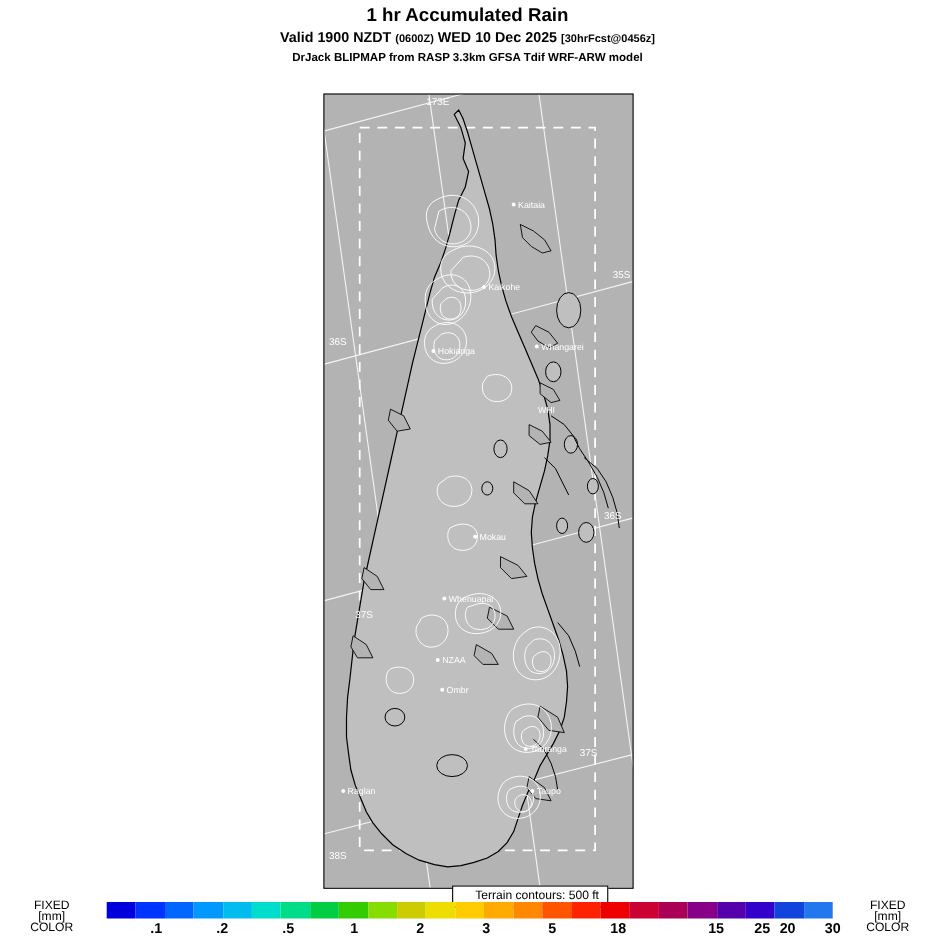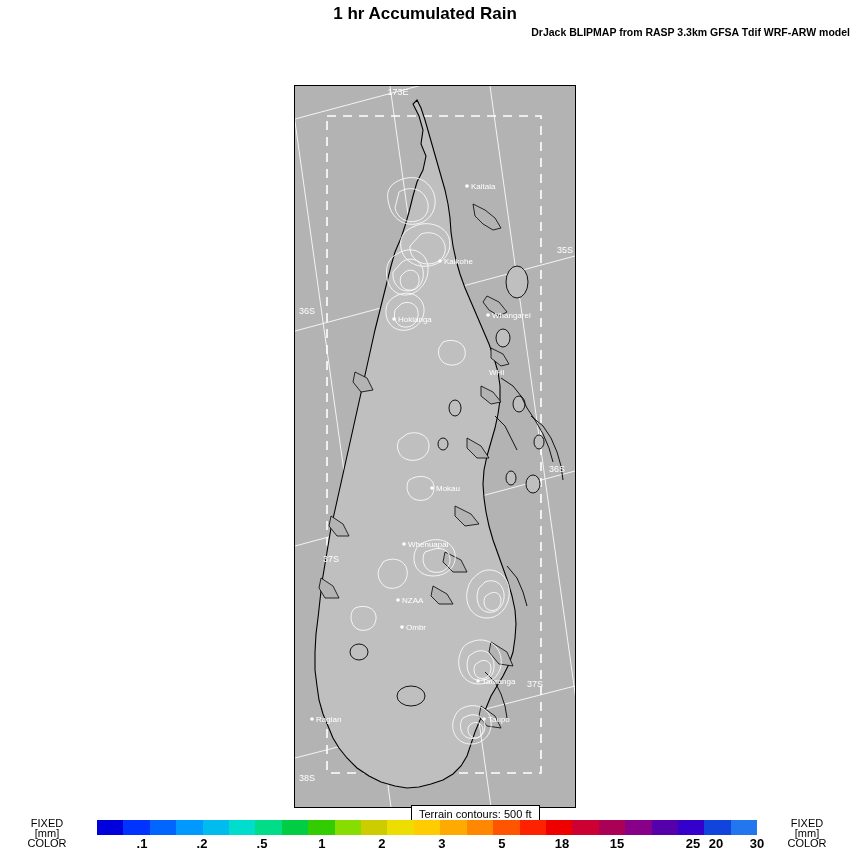--- a/index.html
+++ b/index.html
@@ -21,41 +21,40 @@
   #subtitle-line{
     font-size:13px;font-weight:bold;color:#000;line-height:17px;
     margin-top:1px;
   }
   #subtitle-line .small{
     font-size:10px;font-weight:bold;
   }
   #model-line{
     font-size:10.5px;font-weight:bold;color:#000;line-height:14px;
     margin-top:1px;
-    text-align:right;
   }
   
   #map-panel{
     position:absolute;
     left:294px;top:85px;width:282px;height:723px;
     background:#b3b3b3;
     border:1px solid #000;
     box-sizing:border-box;
     overflow:hidden;
   }
   #map-svg{display:block;}
   
   
   #terrain-note{
     position:absolute;
     left:411px;top:805px;
     background:#ffffff;
     border:1px solid #000;
     font-size:11px;color:#000;
-    padding:2px 7px 3px 7px;
+    padding:2px 7px 3px 20px;
     line-height:13px;
     white-space:nowrap;
   }
   
   #colorbar-wrap{
     position:absolute;left:0;top:818px;width:850px;height:42px;
   }
   .cb-side{
     position:absolute;top:0;width:46px;text-align:center;
     font-size:11px;font-weight:normal;color:#000;line-height:10px;
@@ -73,20 +72,26 @@
   #cb-ticks span{
     position:absolute;top:0;font-size:13px;font-weight:bold;color:#000;
     transform:translateX(-50%);
   }
 </style>
 </head>
 <body>
 
 <div id="title-block">
   <div id="main-title">1 hr Accumulated Rain</div>
+  <div id="subtitle-line">
+    <span>Valid 1900 NZDT</span>
+    <span class="small">(0600Z)</span>
+    <span>WED 10 Dec 2025</span>
+    <span class="small">[30hrFcst@0456z]</span>
+  </div>
   <div id="model-line">DrJack BLIPMAP from RASP 3.3km GFSA Tdif WRF-ARW model</div>
 </div>
 
 <div id="map-panel">
   <svg id="map-svg" width="280" height="721" viewBox="0 0 280 721" xmlns="http://www.w3.org/2000/svg">
 
     <rect x="0" y="0" width="280" height="721" fill="#b3b3b3"></rect>
 
     <g stroke="#ffffff" stroke-width="1" fill="none" opacity="0.85">
 
@@ -275,18 +280,18 @@
     </div>
   <div id="cb-ticks">
       <span style="left: 45.012px;">.1</span>
       <span style="left: 105.006px;">.2</span>
       <span style="left: 165px;">.5</span>
       <span style="left: 224.994px;">1</span>
       <span style="left: 284.988px;">2</span>
       <span style="left: 344.982px;">3</span>
       <span style="left: 404.976px;">5</span>
       <span style="left: 464.97px;">18</span>
-      <span style="left: 520px;">15</span>
+      <span style="left: 554px;">15</span>
       <span style="left: 619px;">20</span>
       <span style="left: 596px;">25</span>
       <span style="left: 660px;">30</span>
     </div>
 </div>
 
 </body></html>

